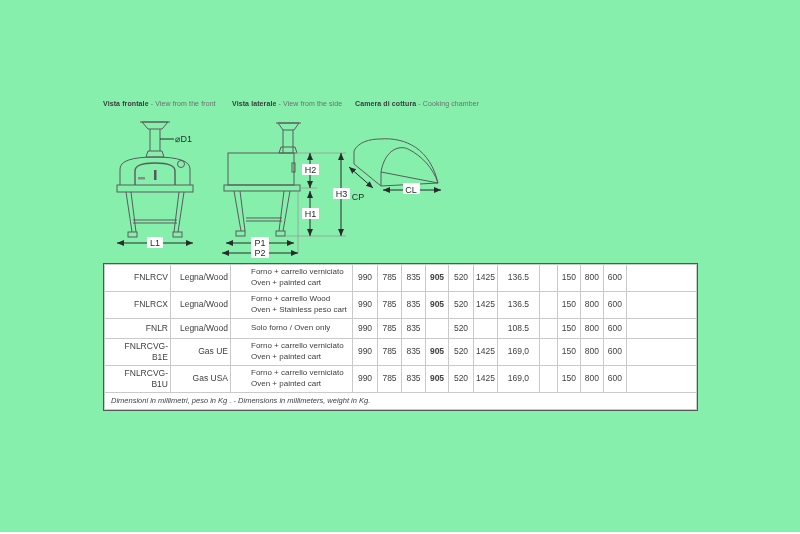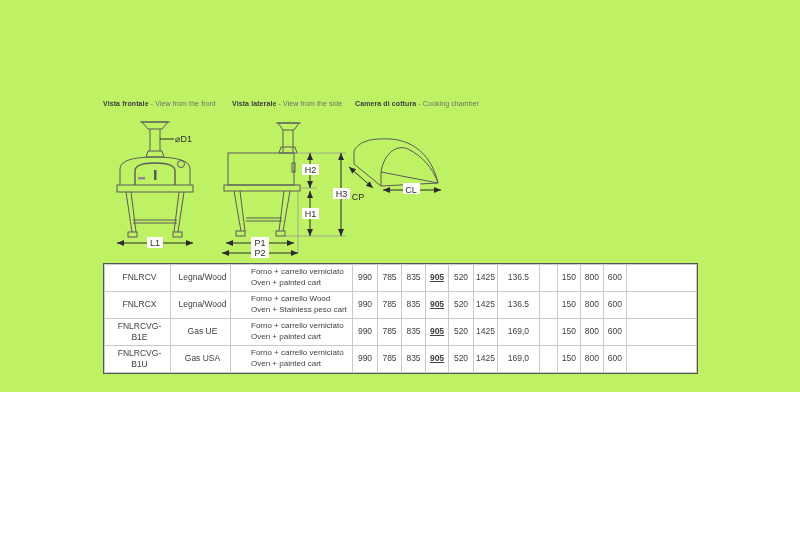--- a/index.html
+++ b/index.html
@@ -1,18 +1,18 @@
 <!DOCTYPE html>
 <html style="--accent: #ce2231; --gray: #58585a;"><head>
 <meta charset="utf-8">
 <style>
   * { margin:0; padding:0; box-sizing:border-box; }
   html,body { background:#ffffff; }
   body { width:800px; height:534px; font-family:"Liberation Sans", sans-serif; }
-  .canvas { position:relative; width:800px; height:392px; background:#bef264; overflow:hidden; }
+  .canvas { position:relative; width:800px; height:532px; background:#86efac; overflow:hidden; }
 
   
   .dcaption { position:absolute; top:100px; font-size:7px; color:#6d6e70; letter-spacing:0.1px; }
   .dcaption b { color:#3b3b3d; font-weight:bold; }
 
   svg.diagram { position:absolute; overflow:visible; }
   svg.diagram text { font-family:"Liberation Sans", sans-serif; fill:#2b2b2d; font-size:9px; }
 
   
   .table-wrap { position:absolute; left:103px; top:263px; border:1px solid #555557; }
@@ -20,23 +20,23 @@
   table.spec th {
     background:var(--accent,#ce2231); color:#fff; font-size:8px; font-weight:bold;
     text-align:center; vertical-align:middle; white-space:pre-line; line-height:1.2;
     border:1px solid #fff; padding:0 1px;
   }
   table.spec th.gray { background:var(--gray,#58585a); }
   table.spec td {
     border:1px solid #c9cacb; background:#fff; color:#414042;
     font-size:8.5px; text-align:center; vertical-align:middle; padding:1px 2px; line-height:1.3;
   }
-  table.spec td.lft { text-align:center; padding-left:6px; }
+  table.spec td.lft { text-align:right; padding-left:6px; }
   table.spec td.desc { text-align:left; padding-left:20px; font-size:8px; line-height:1.35; }
-  table.spec td.b { font-weight:bold;text-decoration:underline; }
+  table.spec td.b { font-weight:bold; }
   table.spec tr.foot td { text-align:left; font-style:italic; font-size:7.5px; color:#3f3f41; padding:2px 6px; }
 </style>
 </head>
 <body>
 
 <div class="canvas">
 
   <div class="dcaption" style="left:103px;">
     <b>Vista frontale</b>
     <span>- View from the front</span>
@@ -220,20 +220,40 @@
         <td>520</td>
         <td>1425</td>
         <td>136.5</td>
         <td></td>
         <td>150</td>
         <td>800</td>
         <td>600</td>
         <td></td>
       </tr>
 
+      <tr style="height:20px">
+        <td class="lft">FNLR</td>
+        <td class="lft">Legna/Wood</td>
+        <td class="desc">
+          <div>Solo forno / Oven only</div>
+          <div></div>
+        </td>
+        <td>990</td>
+        <td>785</td>
+        <td>835</td>
+        <td class="b"></td>
+        <td>520</td>
+        <td></td>
+        <td>108.5</td>
+        <td></td>
+        <td>150</td>
+        <td>800</td>
+        <td>600</td>
+        <td></td>
+      </tr>
 
       <tr style="height:27px">
         <td class="lft">FNLRCVG-B1E</td>
         <td class="lft">Gas UE</td>
         <td class="desc">
           <div>Forno + carrello verniciato</div>
           <div>Oven + painted cart</div>
         </td>
         <td>990</td>
         <td>785</td>
@@ -263,17 +283,20 @@
         <td>520</td>
         <td>1425</td>
         <td>169,0</td>
         <td></td>
         <td>150</td>
         <td>800</td>
         <td>600</td>
         <td></td>
       </tr>
 
+      <tr class="foot" style="height:17px">
+        <td colspan="15">Dimensioni in millimetri, peso in Kg . - Dimensions in millimeters, weight in Kg.</td>
+      </tr>
     </tbody>
       </table>
   </div>
 
 </div>
 
 </body></html>

